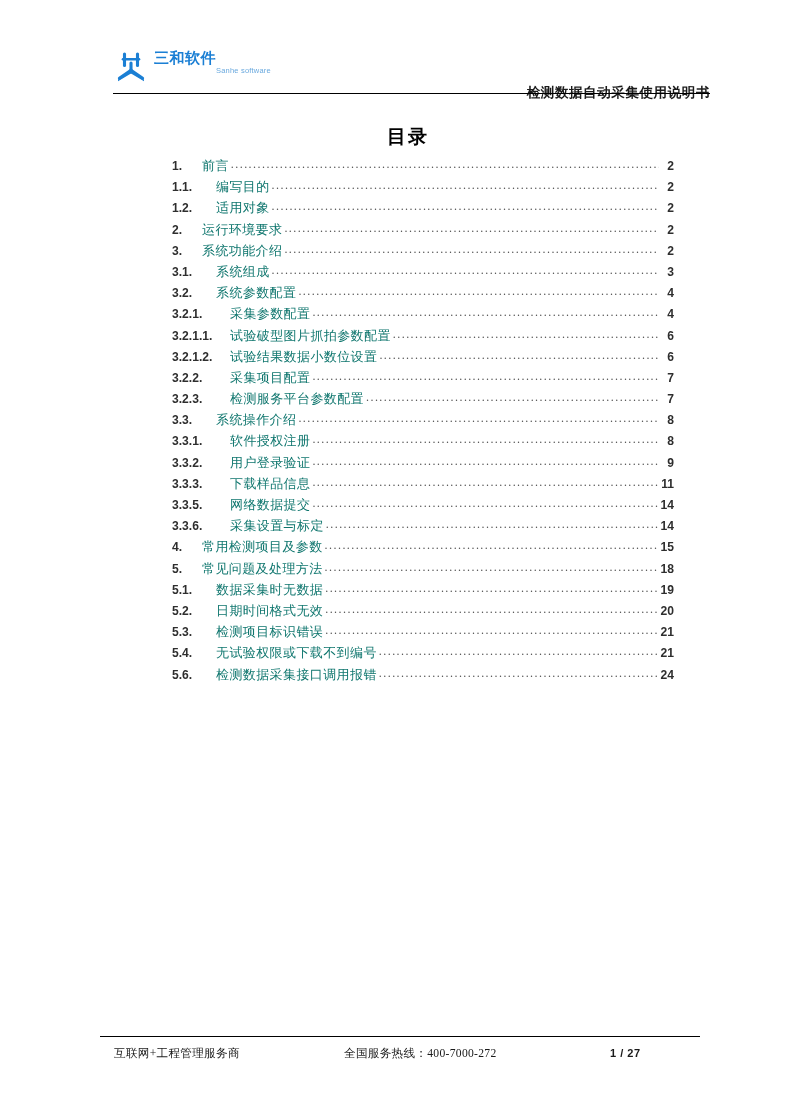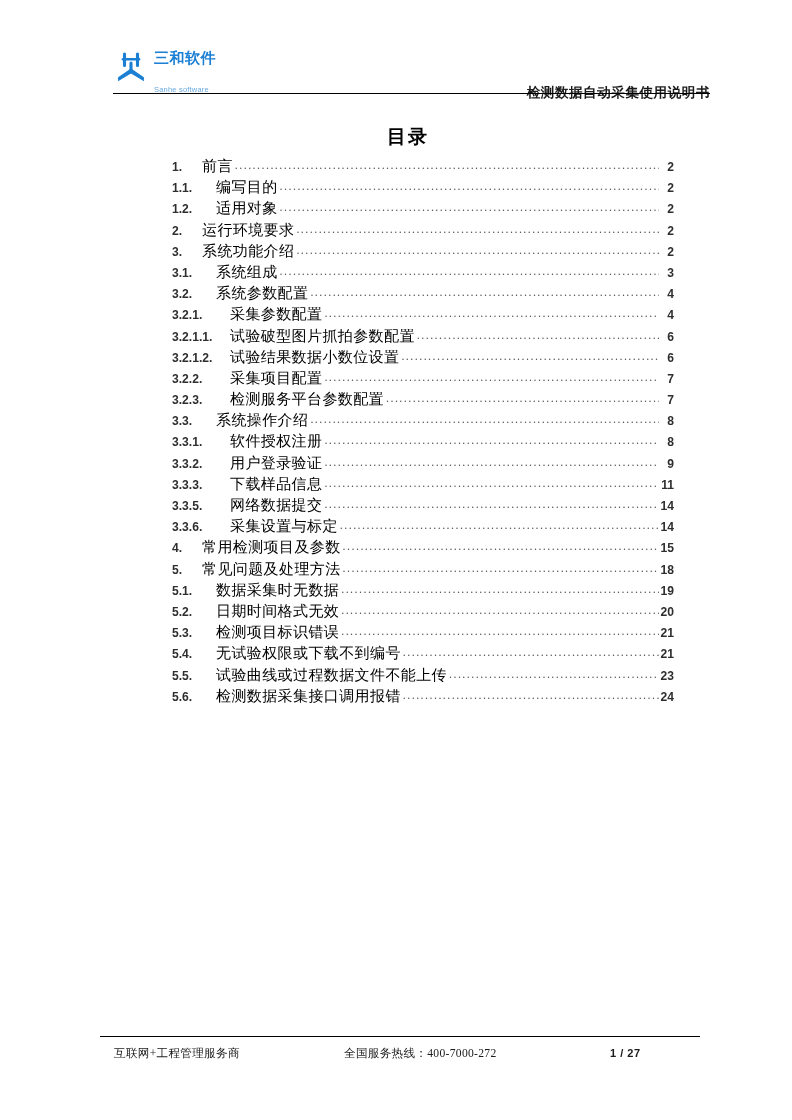--- a/index.html
+++ b/index.html
@@ -40,21 +40,21 @@
     gap: 5px;
   }
   .logo-mark {
     width: 36px;
     height: 36px;
     flex: 0 0 auto;
     margin-top: 1px;
   }
   .logo-text {
     display: flex;
-    flex-direction: column;
+    flex-direction: row;
     justify-content: flex-start;
     padding-top: 2px;
   }
   .logo-cn {
     font-family: "Liberation Sans", "DejaVu Sans", sans-serif;
     font-size: 15px;
     font-weight: 700;
     color: #1b7fd4;
     letter-spacing: 0.5px;
     line-height: 1.25;
@@ -122,22 +122,22 @@
   }
   .toc-num {
     font-family: "Liberation Sans", "DejaVu Sans", sans-serif;
     font-size: 12.1px;
     font-weight: 700;
     color: #2e2e2e;
     flex: 0 0 auto;
   }
   .toc-label {
     font-family: "Liberation Serif", "DejaVu Serif", serif;
-    font-size: 15px;
-    color: #000000;
+    font-size: 13px;
+    color: #0f766e;
     flex: 0 0 auto;
     letter-spacing: 0.4px;
   }
   .toc-dots {
     flex: 1 1 auto;
     overflow: hidden;
     margin: 0 1px 0 2px;
     position: relative;
     height: 12px;
   }
@@ -384,26 +384,20 @@
         <span class="toc-dots"></span>
         <span class="toc-page">21</span>
       </div>
       <div class="toc-row lvl2">
         <span class="toc-num">5.4.</span>
         <span class="toc-label">无试验权限或下载不到编号</span>
         <span class="toc-dots"></span>
         <span class="toc-page">21</span>
       </div>
       <div class="toc-row lvl2">
-        <span class="toc-num">5.5.</span>
-        <span class="toc-label">试验曲线或过程数据文件不能上传</span>
-        <span class="toc-dots"></span>
-        <span class="toc-page">23</span>
-      </div>
-      <div class="toc-row lvl2">
         <span class="toc-num">5.6.</span>
         <span class="toc-label">检测数据采集接口调用报错</span>
         <span class="toc-dots"></span>
         <span class="toc-page">24</span>
       </div>
     </div>
 
   <div class="footer-rule"></div>
   <div class="footer">
     <span class="footer-left">互联网+工程管理服务商</span>

